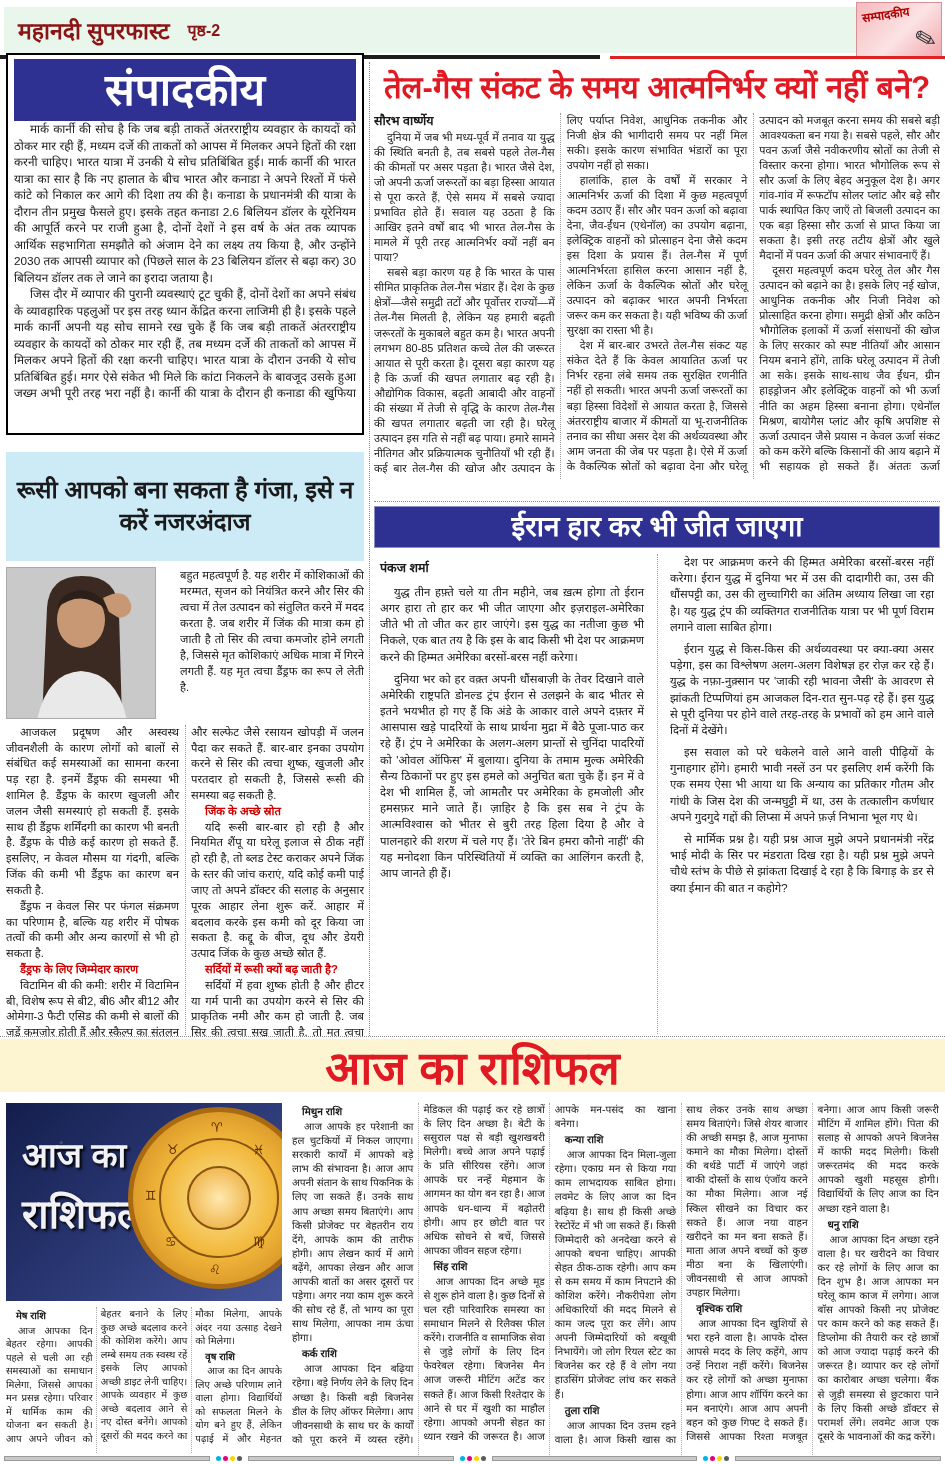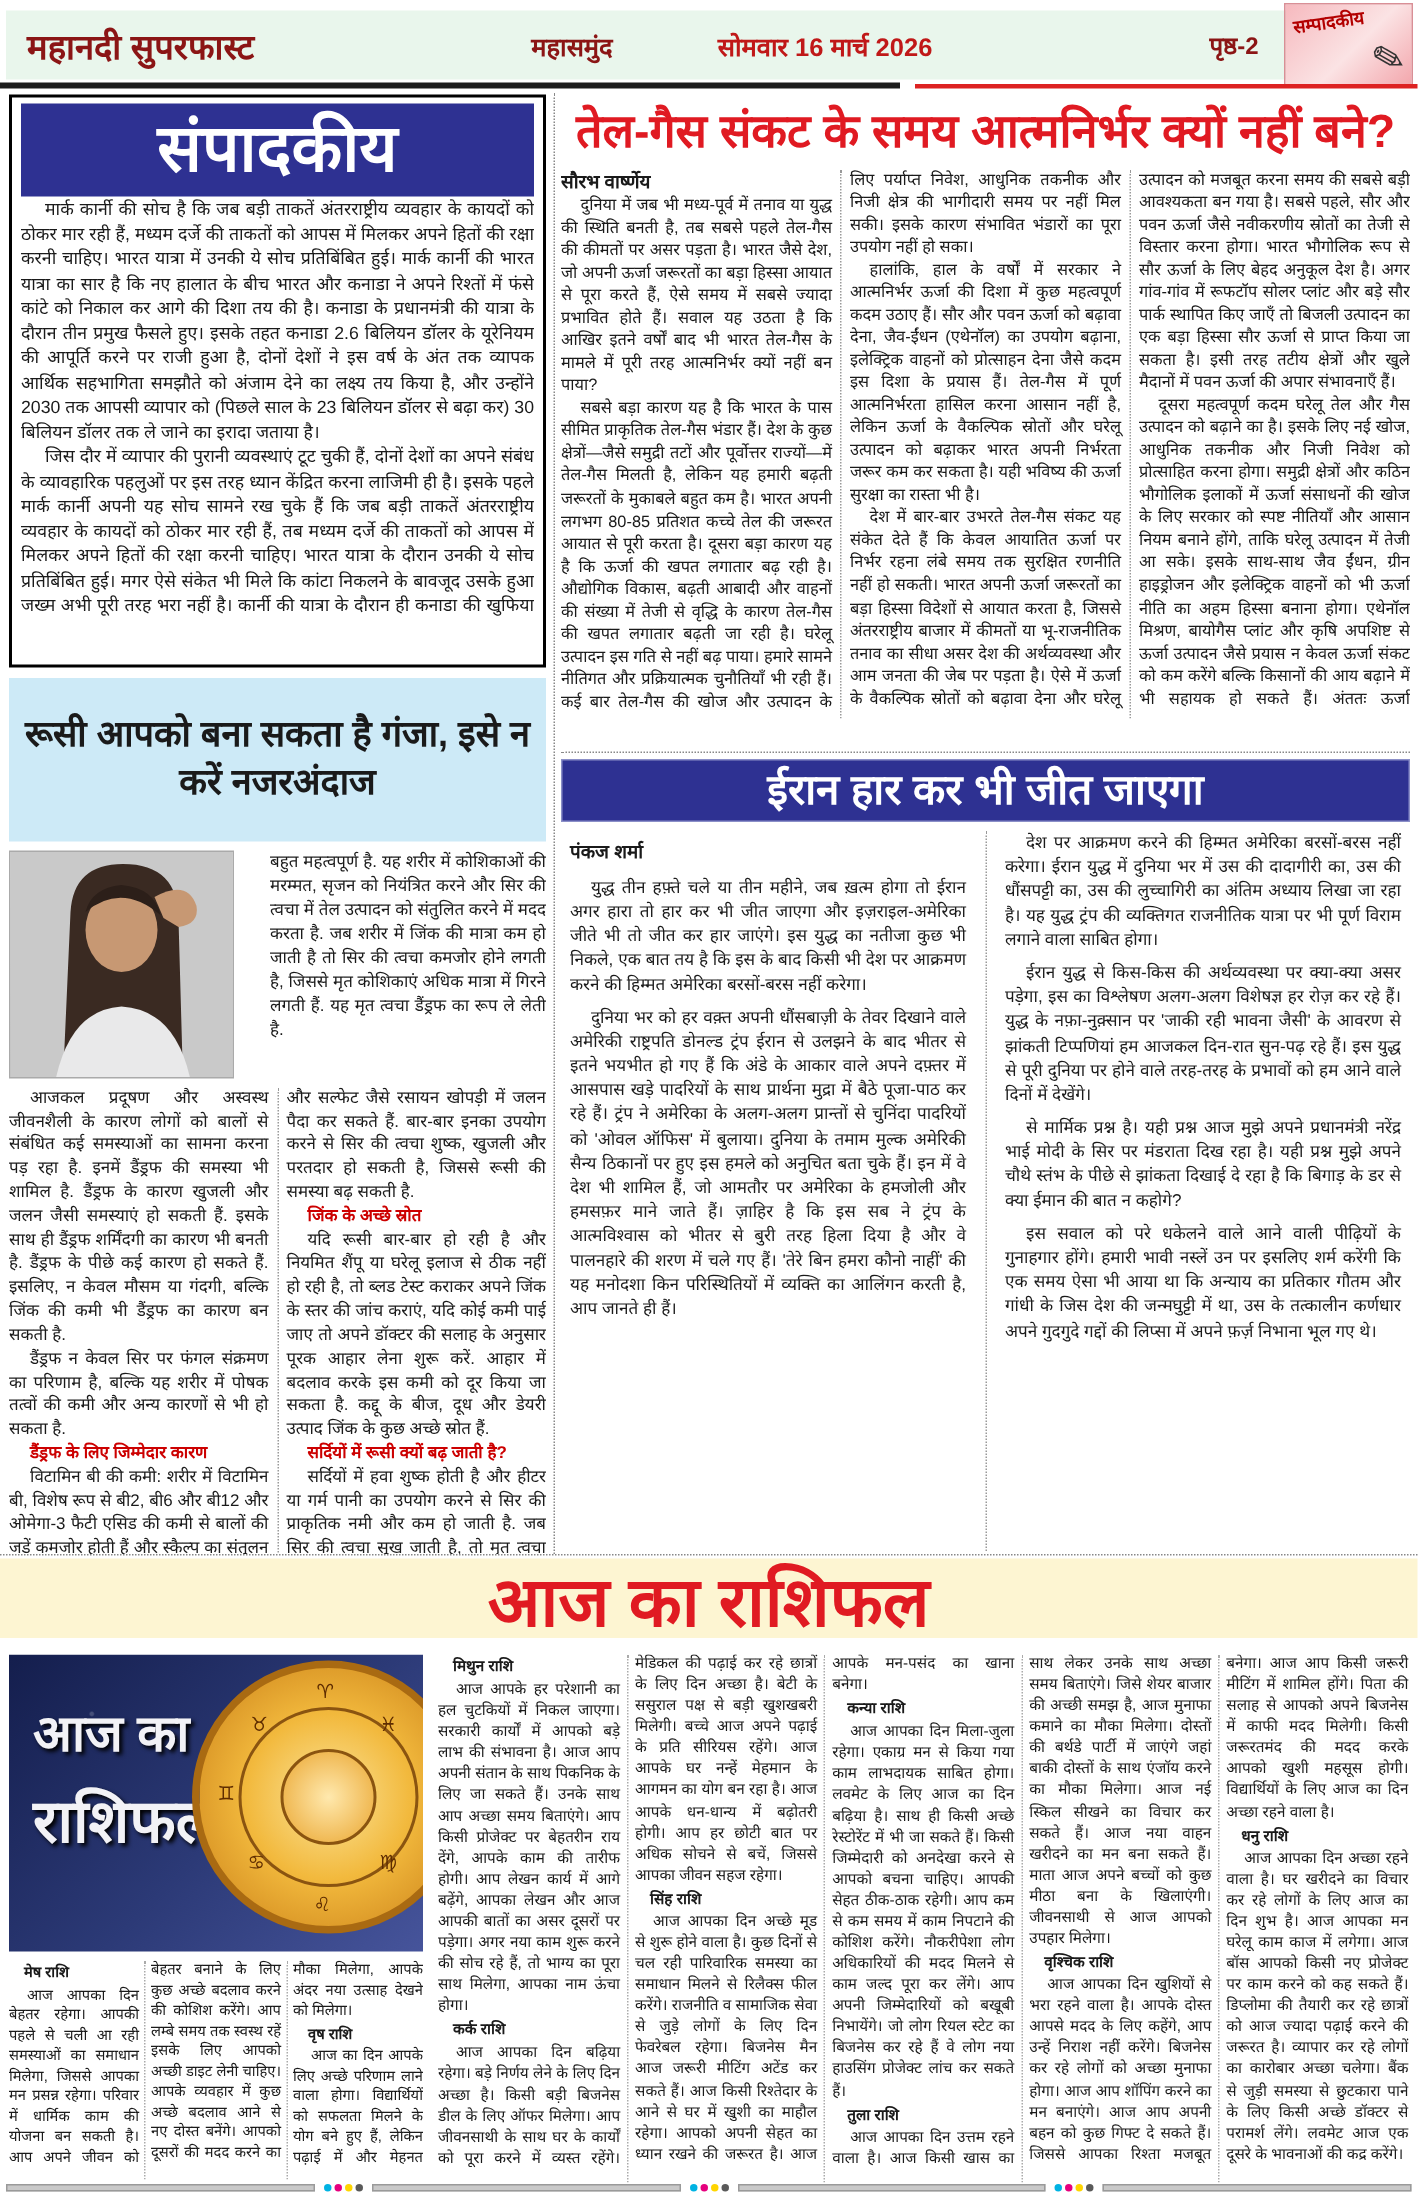--- a/index.html
+++ b/index.html
@@ -19,21 +19,21 @@
             background:linear-gradient(135deg,#f6b9be 0%,#fbe3e4 55%,#f3a7ad 100%);
             border:1px solid #d98f96;box-sizing:border-box;overflow:hidden;}
   .logo-text{position:absolute;top:3px;left:5px;font-size:12px;font-weight:bold;
              color:#b30000;transform:rotate(-8deg);}
   .logo-pen{position:absolute;bottom:1px;right:4px;font-size:26px;color:#333;
             transform:rotate(-15deg);}
   .mast-rule-black{top:55px;left:0;width:600px;height:4px;background:#1c1c1c;}
   .mast-rule-red{top:56px;left:610px;width:335px;height:3px;background:#d22;}
 
   
-  .edit-box{top:63px;left:6px;width:358px;height:382px;border:2px solid #000;
+  .edit-box{top:53px;left:6px;width:358px;height:382px;border:2px solid #000;
             box-sizing:border-box;padding:4px 6px;overflow:hidden;background:#fff;}
   .edit-band{background:#2e3192;color:#fff;text-align:center;font-size:44px;
              font-weight:bold;line-height:62px;height:62px;}
   .edit-sub{text-align:center;font-size:20px;font-weight:bold;margin:4px 0 3px;}
   .edit-body{font-size:11.8px;line-height:1.4;text-align:justify;overflow:hidden;height:282px;}
   .edit-body p{margin:0;text-indent:16px;}
 
   
   .dand{top:452px;left:6px;width:358px;height:584px;overflow:hidden;}
   .dand-head{background:#cdeaf7;text-align:center;font-size:24px;font-weight:bold;
@@ -107,24 +107,20 @@
   .dots{display:flex;gap:2px;}
   .dot{width:5px;height:5px;border-radius:50%;}
   .dot.c{background:#00b3e3;} .dot.m{background:#e6007e;}
   .dot.y{background:#ffd500;} .dot.k{background:#5a5a5a;}
 </style>
 </head>
 <body>
 
 <div class="abs masthead">
   <span class="paper-name">महानदी सुपरफास्ट</span>
-  <span class="mast-mid">
-    <span class="mast-city">महासमुंद</span>
-    <span class="mast-date">सोमवार 16 मार्च 2026</span>
-  </span>
   <span class="mast-page">पृष्ठ-2</span>
 </div>
 <div class="abs logo-box">
   <span class="logo-text">सम्पादकीय</span>
   <span class="logo-pen">✎</span>
 </div>
 <div class="abs mast-rule-black"></div>
 <div class="abs mast-rule-red"></div>
 
 <div class="abs edit-box">
@@ -181,22 +177,22 @@
   </div>
 </div>
 
 <div class="abs iran-band">ईरान हार कर भी जीत जाएगा</div>
 <div class="abs iran-body">
   <p class="byline">पंकज शर्मा</p>
   <p>युद्ध तीन हफ़्ते चले या तीन महीने, जब ख़त्म होगा तो ईरान अगर हारा तो हार कर भी जीत जाएगा और इज़राइल-अमेरिका जीते भी तो जीत कर हार जाएंगे। इस युद्ध का नतीजा कुछ भी निकले, एक बात तय है कि इस के बाद किसी भी देश पर आक्रमण करने की हिम्मत अमेरिका बरसों-बरस नहीं करेगा।</p>
   <p>दुनिया भर को हर वक़्त अपनी धौंसबाज़ी के तेवर दिखाने वाले अमेरिकी राष्ट्रपति डोनल्ड ट्रंप ईरान से उलझने के बाद भीतर से इतने भयभीत हो गए हैं कि अंडे के आकार वाले अपने दफ़्तर में आसपास खड़े पादरियों के साथ प्रार्थना मुद्रा में बैठे पूजा-पाठ कर रहे हैं। ट्रंप ने अमेरिका के अलग-अलग प्रान्तों से चुनिंदा पादरियों को 'ओवल ऑफिस' में बुलाया। दुनिया के तमाम मुल्क अमेरिकी सैन्य ठिकानों पर हुए इस हमले को अनुचित बता चुके हैं। इन में वे देश भी शामिल हैं, जो आमतौर पर अमेरिका के हमजोली और हमसफ़र माने जाते हैं। ज़ाहिर है कि इस सब ने ट्रंप के आत्मविश्वास को भीतर से बुरी तरह हिला दिया है और वे पालनहारे की शरण में चले गए हैं। 'तेरे बिन हमरा कौनो नाहीं' की यह मनोदशा किन परिस्थितियों में व्यक्ति का आलिंगन करती है, आप जानते ही हैं।</p>
   <p>देश पर आक्रमण करने की हिम्मत अमेरिका बरसों-बरस नहीं करेगा। ईरान युद्ध में दुनिया भर में उस की दादागीरी का, उस की धौंसपट्टी का, उस की लुच्चागिरी का अंतिम अध्याय लिखा जा रहा है। यह युद्ध ट्रंप की व्यक्तिगत राजनीतिक यात्रा पर भी पूर्ण विराम लगाने वाला साबित होगा।</p>
   <p>ईरान युद्ध से किस-किस की अर्थव्यवस्था पर क्या-क्या असर पड़ेगा, इस का विश्लेषण अलग-अलग विशेषज्ञ हर रोज़ कर रहे हैं। युद्ध के नफ़ा-नुक़्सान पर 'जाकी रही भावना जैसी' के आवरण से झांकती टिप्पणियां हम आजकल दिन-रात सुन-पढ़ रहे हैं। इस युद्ध से पूरी दुनिया पर होने वाले तरह-तरह के प्रभावों को हम आने वाले दिनों में देखेंगे।</p>
+  <p>इस सवाल को परे धकेलने वाले आने वाली पीढ़ियों के गुनाहगार होंगे। हमारी भावी नस्लें उन पर इसलिए शर्म करेंगी कि एक समय ऐसा भी आया था कि अन्याय का प्रतिकार गौतम और गांधी के जिस देश की जन्मघुट्टी में था, उस के तत्कालीन कर्णधार अपने गुदगुदे गद्दों की लिप्सा में अपने फ़र्ज़ निभाना भूल गए थे।</p>
   <p>से मार्मिक प्रश्न है। यही प्रश्न आज मुझे अपने प्रधानमंत्री नरेंद्र भाई मोदी के सिर पर मंडराता दिख रहा है। यही प्रश्न मुझे अपने चौथे स्तंभ के पीछे से झांकता दिखाई दे रहा है कि बिगाड़ के डर से क्या ईमान की बात न कहोगे?</p>
-  <p>इस सवाल को परे धकेलने वाले आने वाली पीढ़ियों के गुनाहगार होंगे। हमारी भावी नस्लें उन पर इसलिए शर्म करेंगी कि एक समय ऐसा भी आया था कि अन्याय का प्रतिकार गौतम और गांधी के जिस देश की जन्मघुट्टी में था, उस के तत्कालीन कर्णधार अपने गुदगुदे गद्दों की लिप्सा में अपने फ़र्ज़ निभाना भूल गए थे।</p>
 </div>
 
 <div class="abs horo-band">
   <span>आज का राशिफल</span>
 </div>
 
 <div class="abs horo">
   <div class="horo-left">
     <div class="zgraphic">
       <span class="zg-l1">आज का</span>

